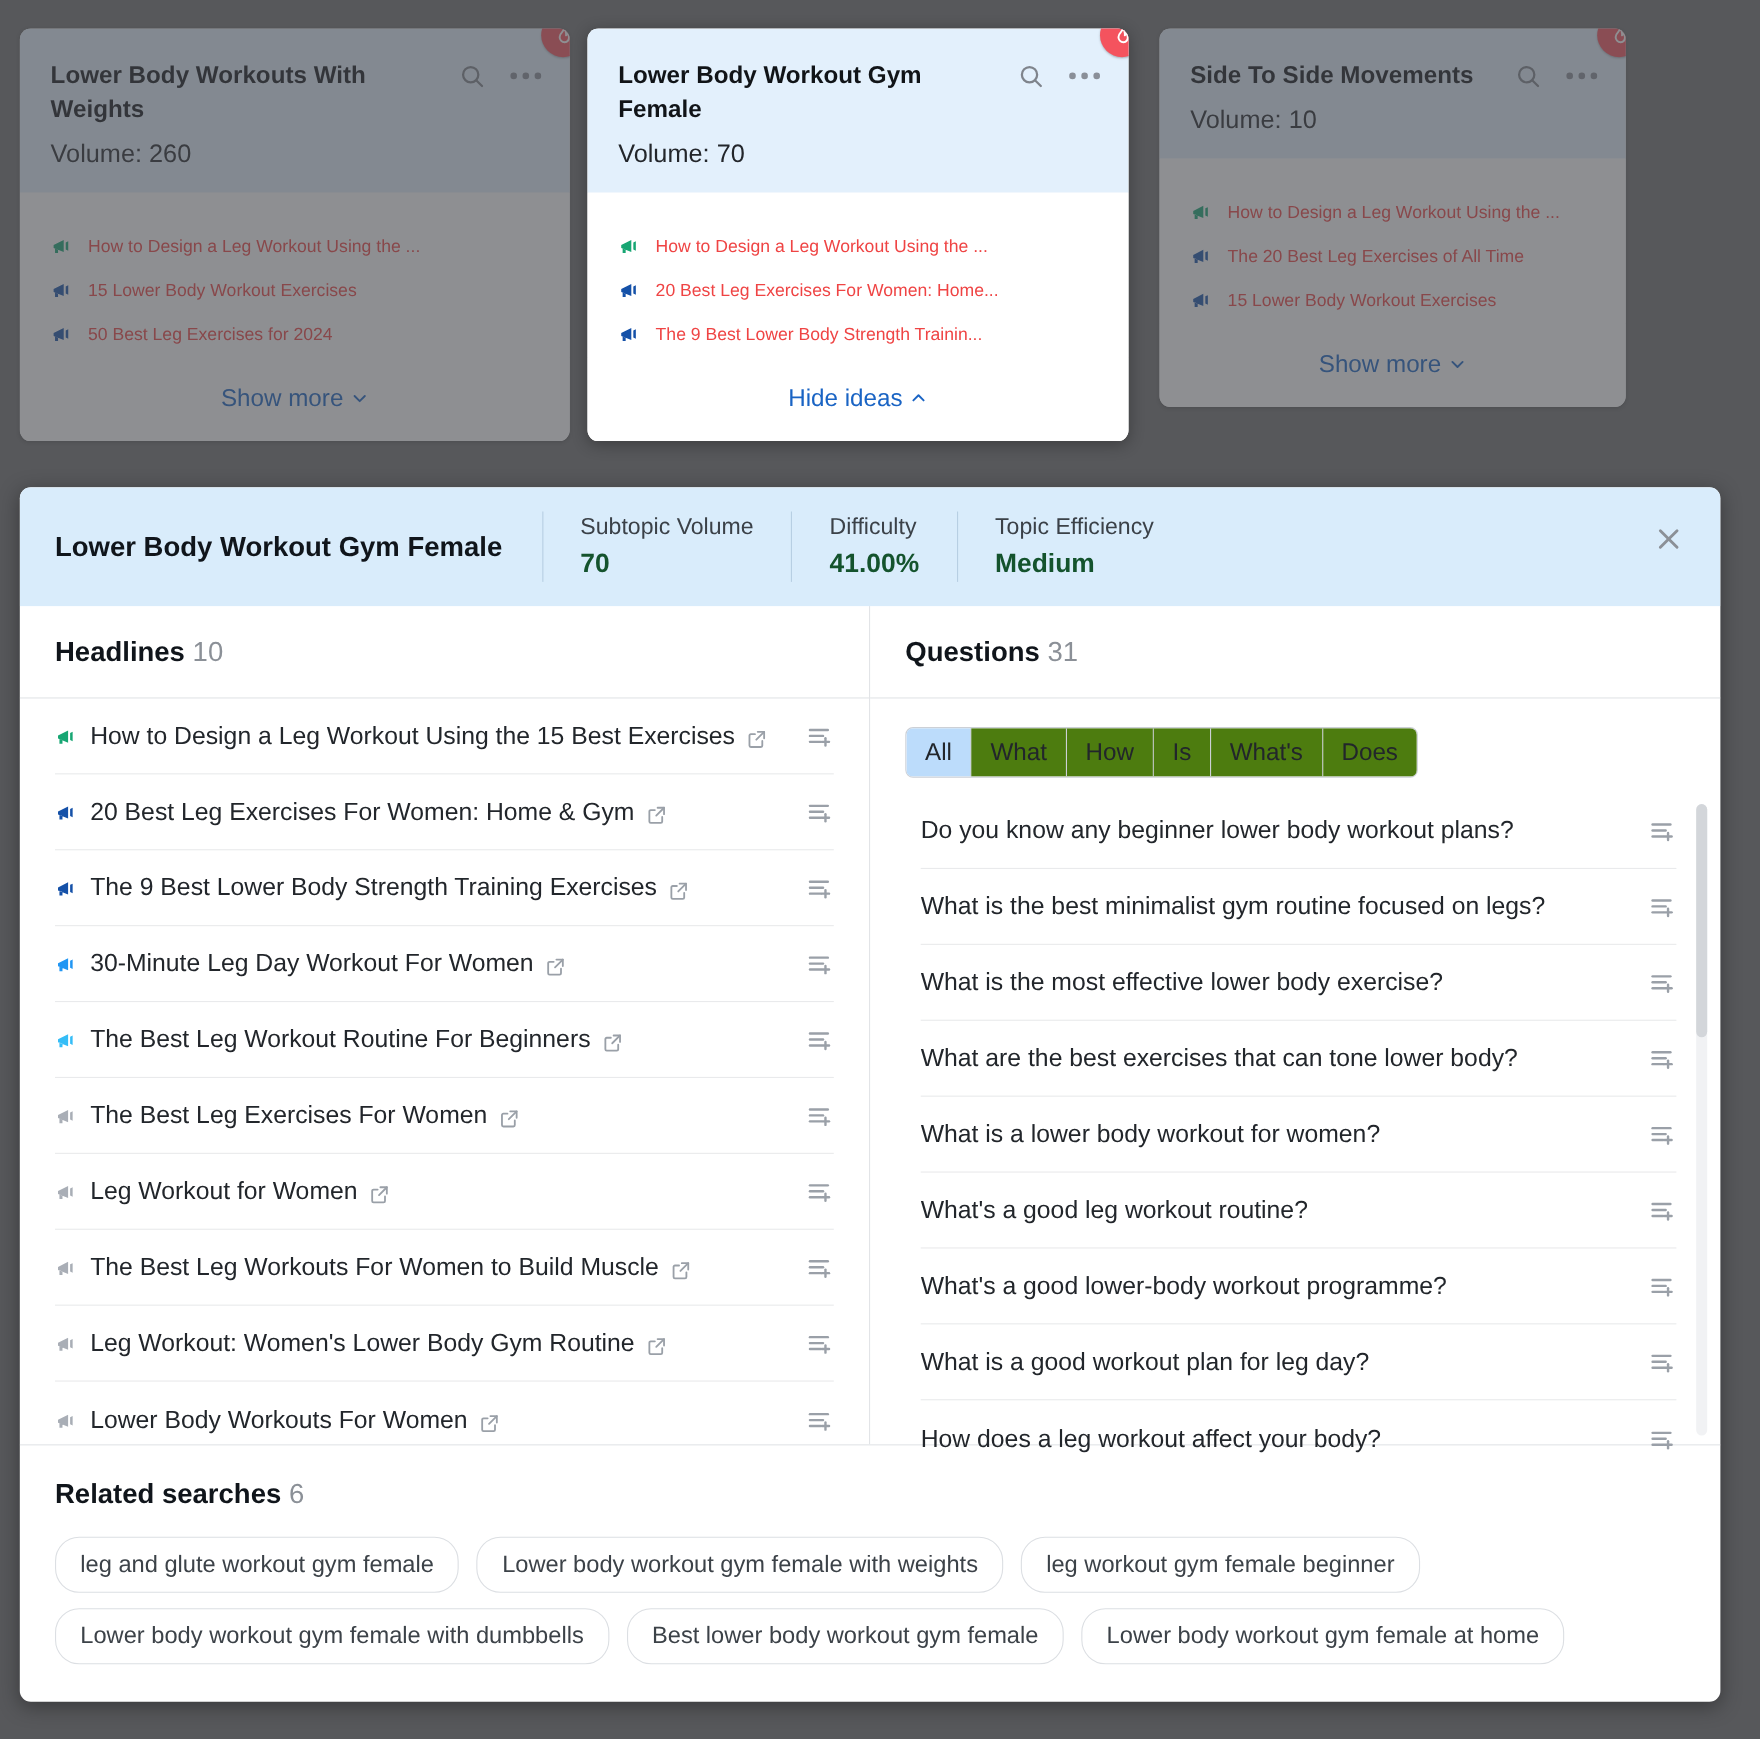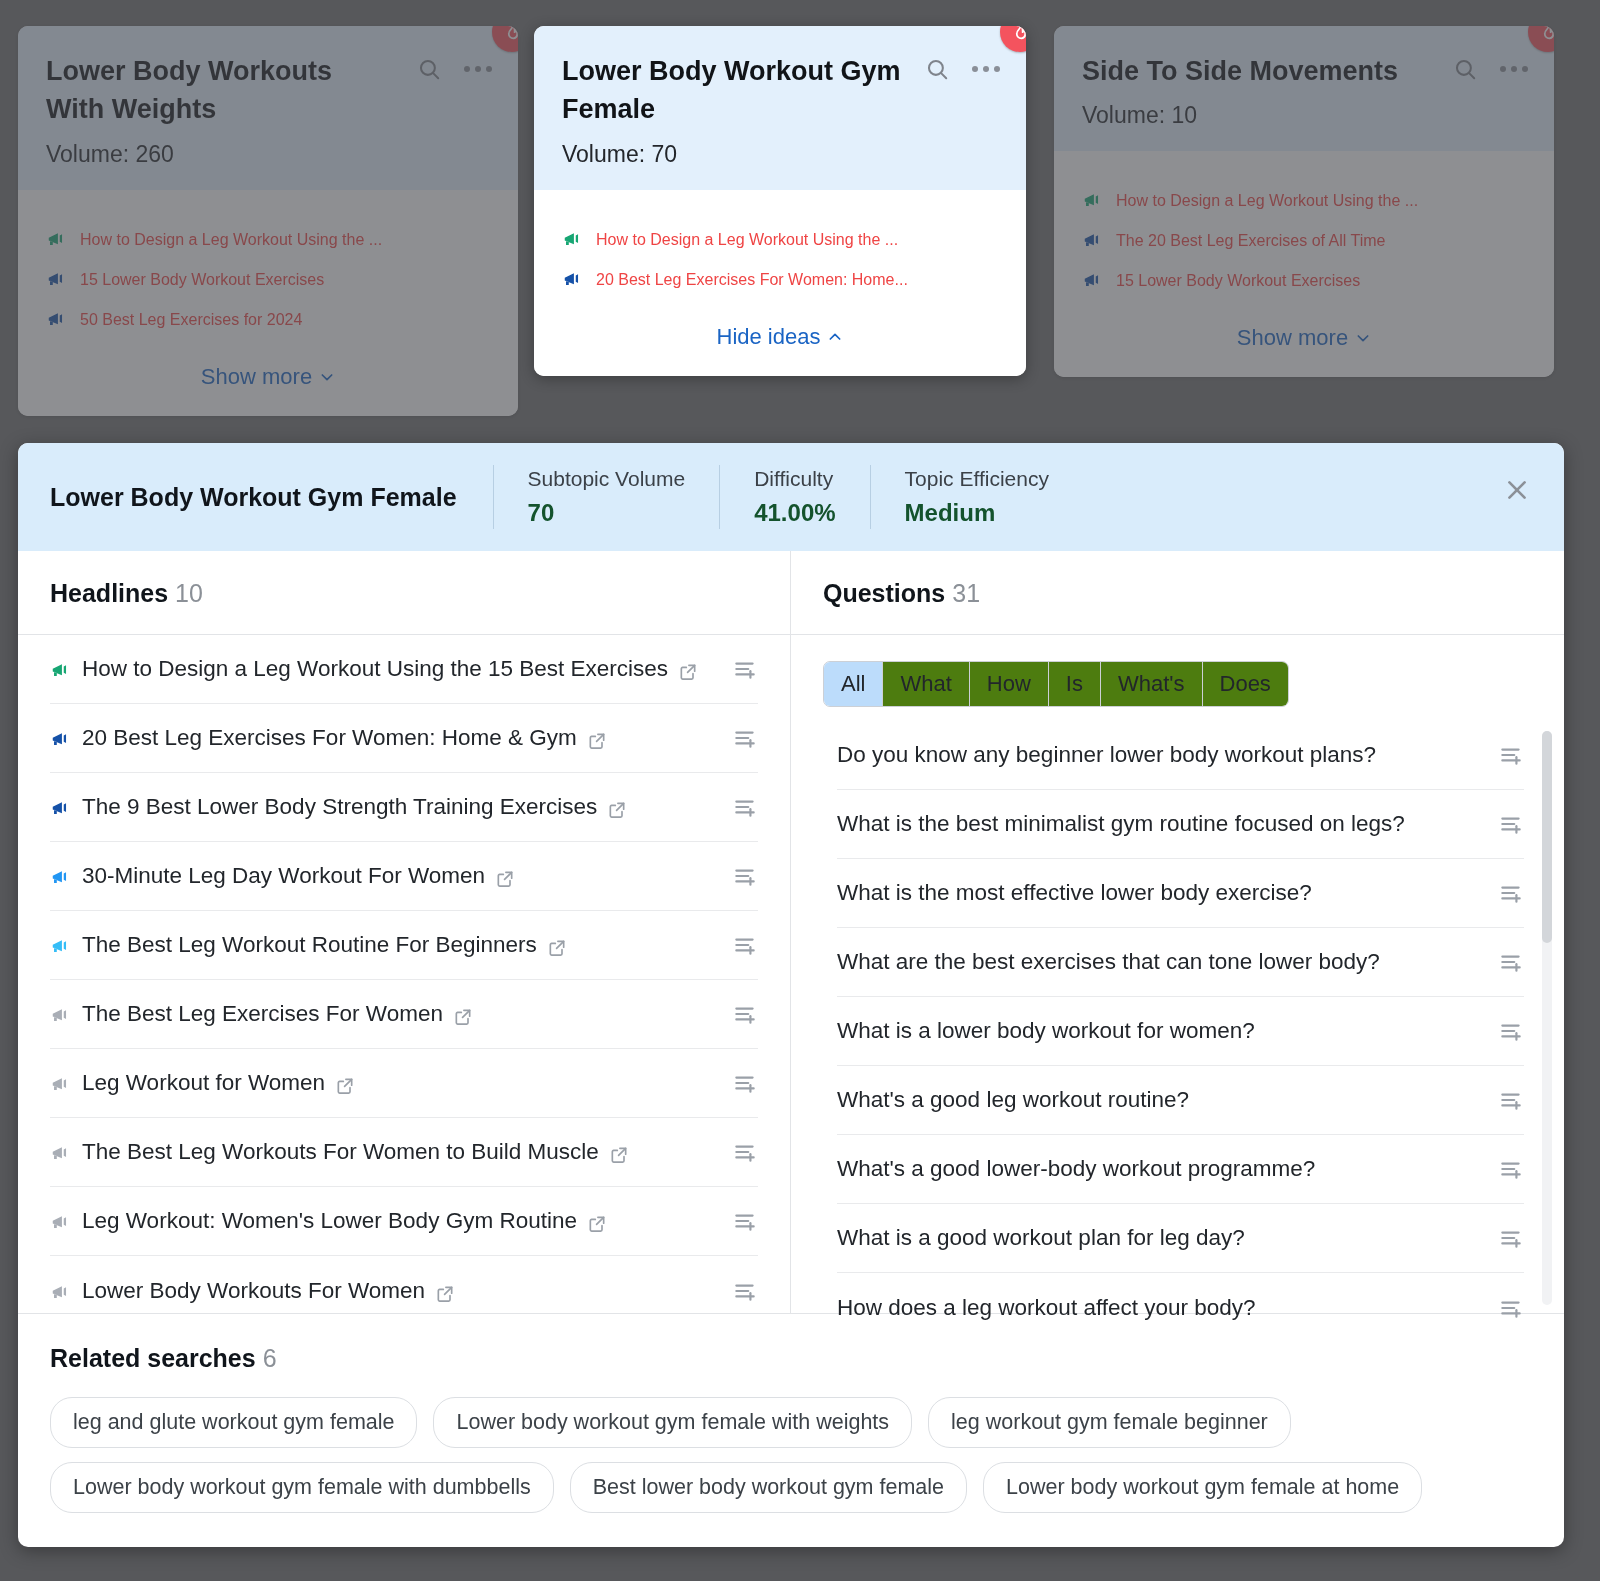--- a/index.html
+++ b/index.html
@@ -20,21 +20,21 @@
     border-radius: 10px;
     box-shadow: 0 1px 3px rgba(0,0,0,.18);
     overflow: hidden;
   }
   .card-head {
     background: #e3f0fc;
     padding: 26px 28px 22px 28px;
     position: relative;
   }
   .card-title {
-    font-size: 27px; font-weight: bold; color: #111418;
+    font-size: 22px; font-weight: bold; color: #111418;
     line-height: 1.42; width: 350px;
   }
   .card-vol { font-size: 23px; color: #23262b; margin-top: 12px; }
   .card-head-icons {
     position: absolute; top: 30px; right: 26px;
     display: flex; align-items: center; gap: 22px;
   }
   .ic-search { width: 26px; height: 26px; display: block; }
   .ic-dots { display: flex; gap: 5px; align-items: center; }
   .ic-dots i { width: 6px; height: 6px; border-radius: 50%; background: #8a8f98; display: block; }
@@ -221,21 +221,21 @@
       <div class="card-foot">
         <span>
             <span>Show more</span>
           <svg width="16" height="16" viewBox="0 0 24 24" fill="none" stroke="#1a64c4" stroke-width="2.6" stroke-linecap="round" stroke-linejoin="round">
               <polyline points="5,9 12,16 19,9"></polyline>
             </svg>
         </span>
       </div>
     </div>
 
-    <div class="card" id="card2" style="left:1054px; width:500px;">
+    <div class="card" id="card2" style="left:1054px; width:424px;">
       <div class="flame">
         <svg viewBox="0 0 24 24" width="22" height="22" fill="none" stroke="#fff" stroke-width="1.9" stroke-linecap="round" stroke-linejoin="round">
           <path d="M12 2.5c1.8 3.1.4 4.8-.9 6.2-1.4 1.5-2.6 2.9-2.6 5.1A4.9 4.9 0 0 0 13.4 19c2.6-.3 4.3-2.4 4.3-5 0-1.7-.7-3.2-1.6-4.3.1 1.2-.5 2.1-1.3 2.4.5-2.6-.6-5.7-2.8-9.6z"></path>
         </svg>
       </div>
       <div class="card-head">
         <div class="card-title">Side To Side Movements</div>
         <div class="card-vol">Volume: 10</div>
         <div class="card-head-icons">
           <span>
@@ -313,20 +313,26 @@
             <path d="M3 9.5 L13 4.5 L13 16.5 L3 12.5 Z M4.4 12.9 L4.4 17.5 L7.4 17.5 L7.4 14.1 Z M15 7 L15 14 L17.5 15.2 L17.5 5.8 Z" fill="#17a673"></path>
           </svg>
         <span class="label">How to Design a Leg Workout Using the ...</span>
       </div>
       <div class="idea-row">
         <svg class="meg" width="22" height="22" viewBox="0 0 24 24">
             <path d="M3 9.5 L13 4.5 L13 16.5 L3 12.5 Z M4.4 12.9 L4.4 17.5 L7.4 17.5 L7.4 14.1 Z M15 7 L15 14 L17.5 15.2 L17.5 5.8 Z" fill="#1551a8"></path>
           </svg>
         <span class="label">20 Best Leg Exercises For Women: Home...</span>
       </div>
+      <div class="idea-row">
+        <svg class="meg" width="22" height="22" viewBox="0 0 24 24">
+            <path d="M3 9.5 L13 4.5 L13 16.5 L3 12.5 Z M4.4 12.9 L4.4 17.5 L7.4 17.5 L7.4 14.1 Z M15 7 L15 14 L17.5 15.2 L17.5 5.8 Z" fill="#1551a8"></path>
+          </svg>
+        <span class="label">The 9 Best Lower Body Strength Trainin...</span>
+      </div>
     </div>
     <div class="card-foot">
       <span>
           <span>Hide ideas</span>
         <svg width="16" height="16" viewBox="0 0 24 24" fill="none" stroke="#1a64c4" stroke-width="2.6" stroke-linecap="round" stroke-linejoin="round">
             <polyline points="5,15 12,8 19,15"></polyline>
           </svg>
       </span>
     </div>
   </div>

